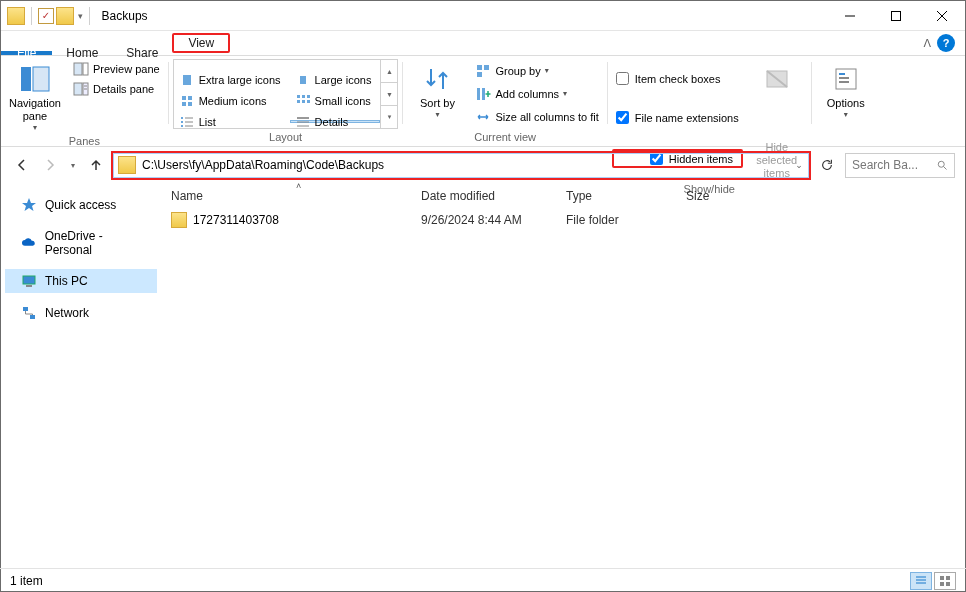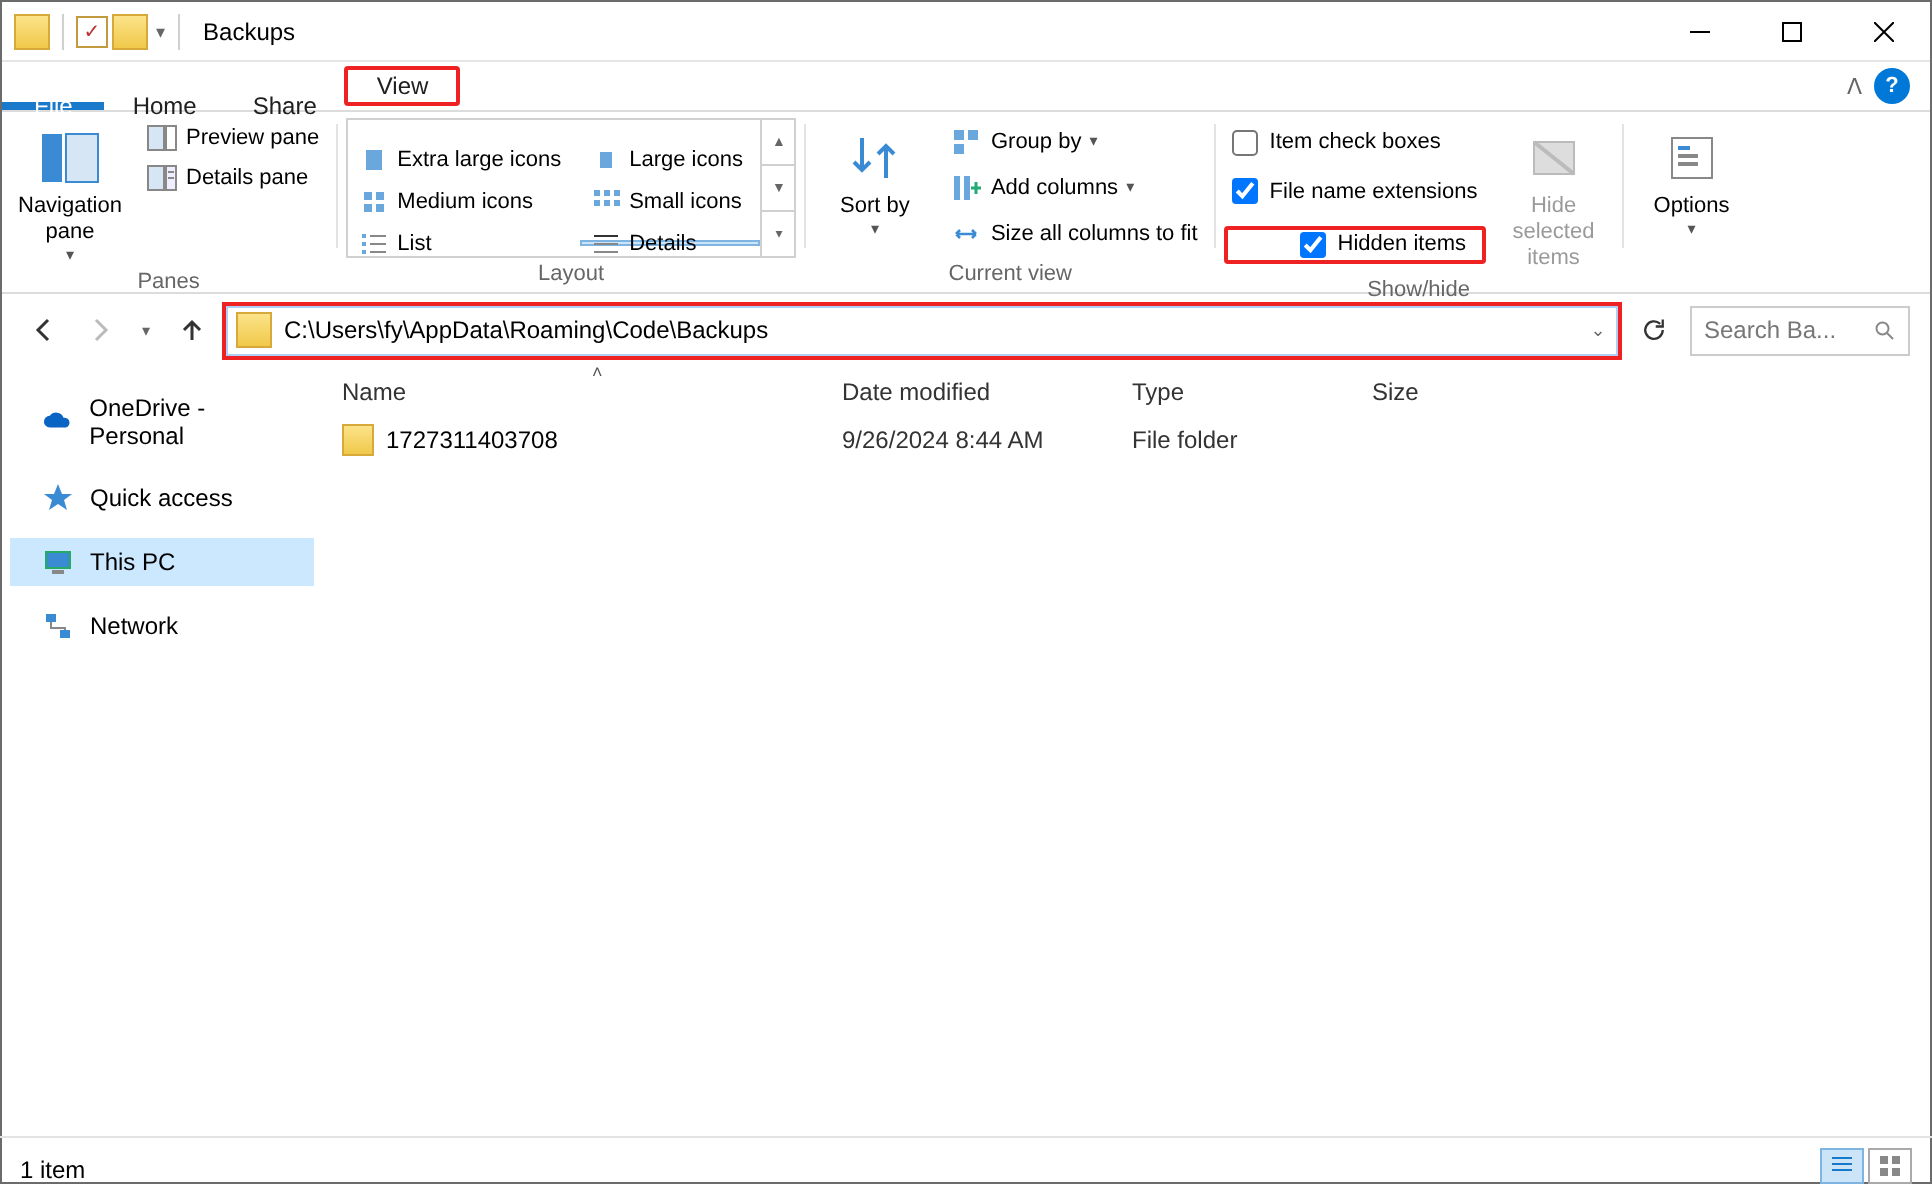--- a/index.html
+++ b/index.html
@@ -28,21 +28,21 @@
 
 
 .ribbon { height: 91px; display: flex; background: #fff; border-bottom: 1px solid #dcdcdc; }
 .rgroup { display:flex; flex-direction:column; padding: 3px 4px 0 4px; }
 .rgroup-content { flex:1; display:flex; gap:4px; }
 .rgroup-label { text-align:center; font-size: 11px; color: #666; padding: 2px 0 3px 0; }
 .rsep { width:1px; background:#e3e3e3; margin: 6px 0 22px 0; }
 
 .bigbtn { display:flex; flex-direction:column; align-items:center; justify-content:flex-start; width:60px; padding-top:4px; cursor:pointer; font-size:11px; text-align:center; line-height:1.2; }
 .bigbtn .bicon { width:32px; height:32px; margin-bottom:2px; }
-.bigbtn.disabled { color:#9a9a9a; }
+.bigbtn.disabled { color:#9a9a9a;gap:44px; }
 
 .panes-buttons { display:flex; flex-direction:column; justify-content:flex-start; }
 .small-row { display:flex; align-items:center; gap:4px; font-size:11px; padding: 2px 4px; cursor:pointer; white-space:nowrap; }
 .small-row .sicon { width:16px; height:16px; display:inline-block; }
 
 .layout-grid { display:grid; grid-template-columns: auto auto; grid-template-rows: repeat(3, 21px); border: 1px solid #d0d0d0; }
 .layout-cell { display:flex; align-items:center; gap:4px; padding: 0 8px 0 4px; font-size:11px; cursor:pointer; border: 1px solid transparent; margin-top: 18px; }
 .layout-cell.selected { background:#cce4f7; border:1px solid #7eb4e2; }
 .layout-icon { width:16px; height:16px; display:inline-flex; align-items:center; justify-content:center; }
 .layout-scroll { width:17px; display:flex; flex-direction:column; border:1px solid #d0d0d0; border-left:none; }
@@ -82,21 +82,21 @@
 .col-size { width:80px; }
 .sort-arrow { position:absolute; left:50%; top:-8px; font-size:9px; color:#555; }
 
 .rows { padding-left:10px; }
 .row { display:flex; height:22px; align-items:center; font-size:12px; cursor:pointer; }
 .row .r-name { width:250px; display:flex; align-items:center; gap:6px; }
 .row-folder-icon { width:16px; height:16px; background: linear-gradient(#fce38a, #f0c94a); border: 1px solid #d6a93a; }
 .row .r-date { width:145px; color:#333; }
 .row .r-type { width:120px; color:#333; }
 
-.statusbar { position:absolute; bottom:0; left:0; right:0; height:24px; border-top:1px solid #e3e3e3; display:flex; align-items:flex-end; padding:0 10px; font-size:12px; }
+.statusbar { position:absolute; bottom:0; left:0; right:0; height:24px; border-top:1px solid #e3e3e3; display:flex; align-items:center; padding:0 10px; font-size:12px; }
 .view-toggles { margin-left:auto; display:flex; gap:2px; }
 .vt { width:22px; height:18px; border:1px solid #aaa; display:flex; align-items:center; justify-content:center; cursor:pointer; }
 .vt.active { background:#cce4f7; border-color:#7eb4e2; }
 
 svg { display:block; }
 </style>
 </head>
 <body>
 
 <div class="titlebar">
@@ -395,32 +395,32 @@
         </svg>
       </span>
   </div>
 </div>
 
 <div class="content">
   <div class="navpane">
     <div class="nav-item">
       <span class="nav-icon">
           <svg viewBox="0 0 16 16">
+            <path d="M8 1 L10 6 L15 6 L11 9 L12.5 14 L8 11 L3.5 14 L5 9 L1 6 L6 6 Z" fill="#3b8bd4"></path>
+          </svg>
+        </span>
+      <span>Quick access</span>
+    </div>
+    <div class="nav-item">
+      <span class="nav-icon">
+          <svg viewBox="0 0 16 16">
             <path d="M4 11 a3 3 0 0 1 0 -6 a4 4 0 0 1 7 1 a2.5 2.5 0 0 1 1 5 Z" fill="#0a64c4"></path>
           </svg>
         </span>
       <span>OneDrive - Personal</span>
-    </div>
-    <div class="nav-item">
-      <span class="nav-icon">
-          <svg viewBox="0 0 16 16">
-            <path d="M8 1 L10 6 L15 6 L11 9 L12.5 14 L8 11 L3.5 14 L5 9 L1 6 L6 6 Z" fill="#3b8bd4"></path>
-          </svg>
-        </span>
-      <span>Quick access</span>
     </div>
     <div class="nav-item selected">
       <span class="nav-icon">
           <svg viewBox="0 0 16 16">
             <rect x="2" y="3" width="12" height="8" fill="#3b8bd4" stroke="#2a6"></rect>
             <rect x="5" y="12" width="6" height="2" fill="#888"></rect>
           </svg>
         </span>
       <span>This PC</span>
     </div>

